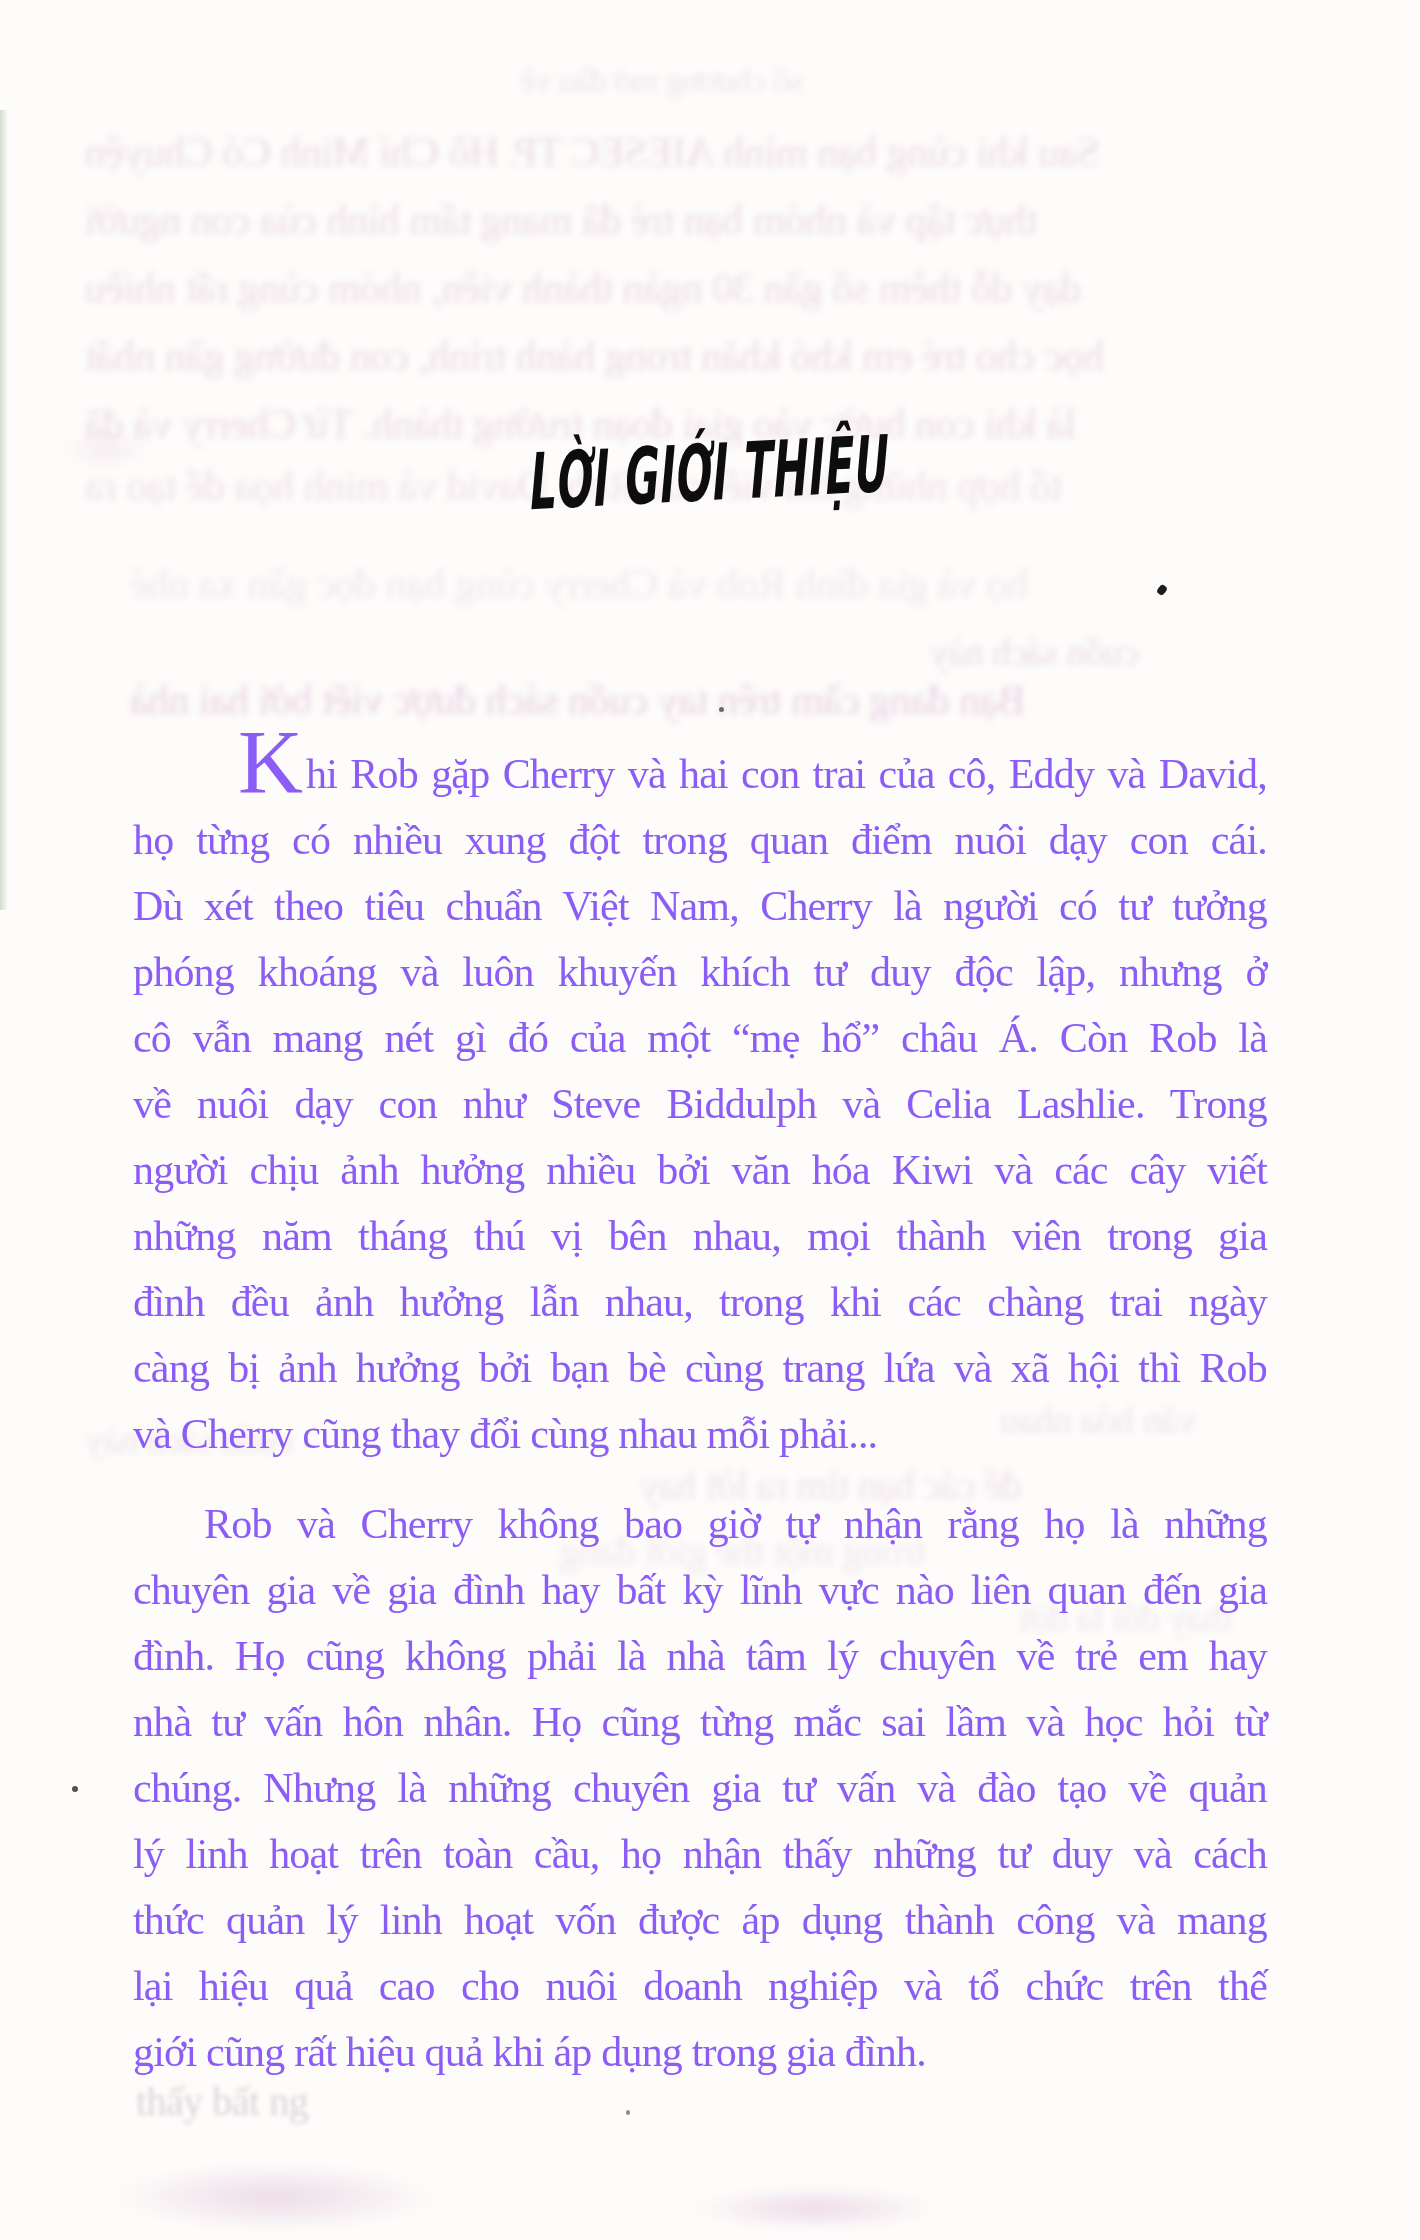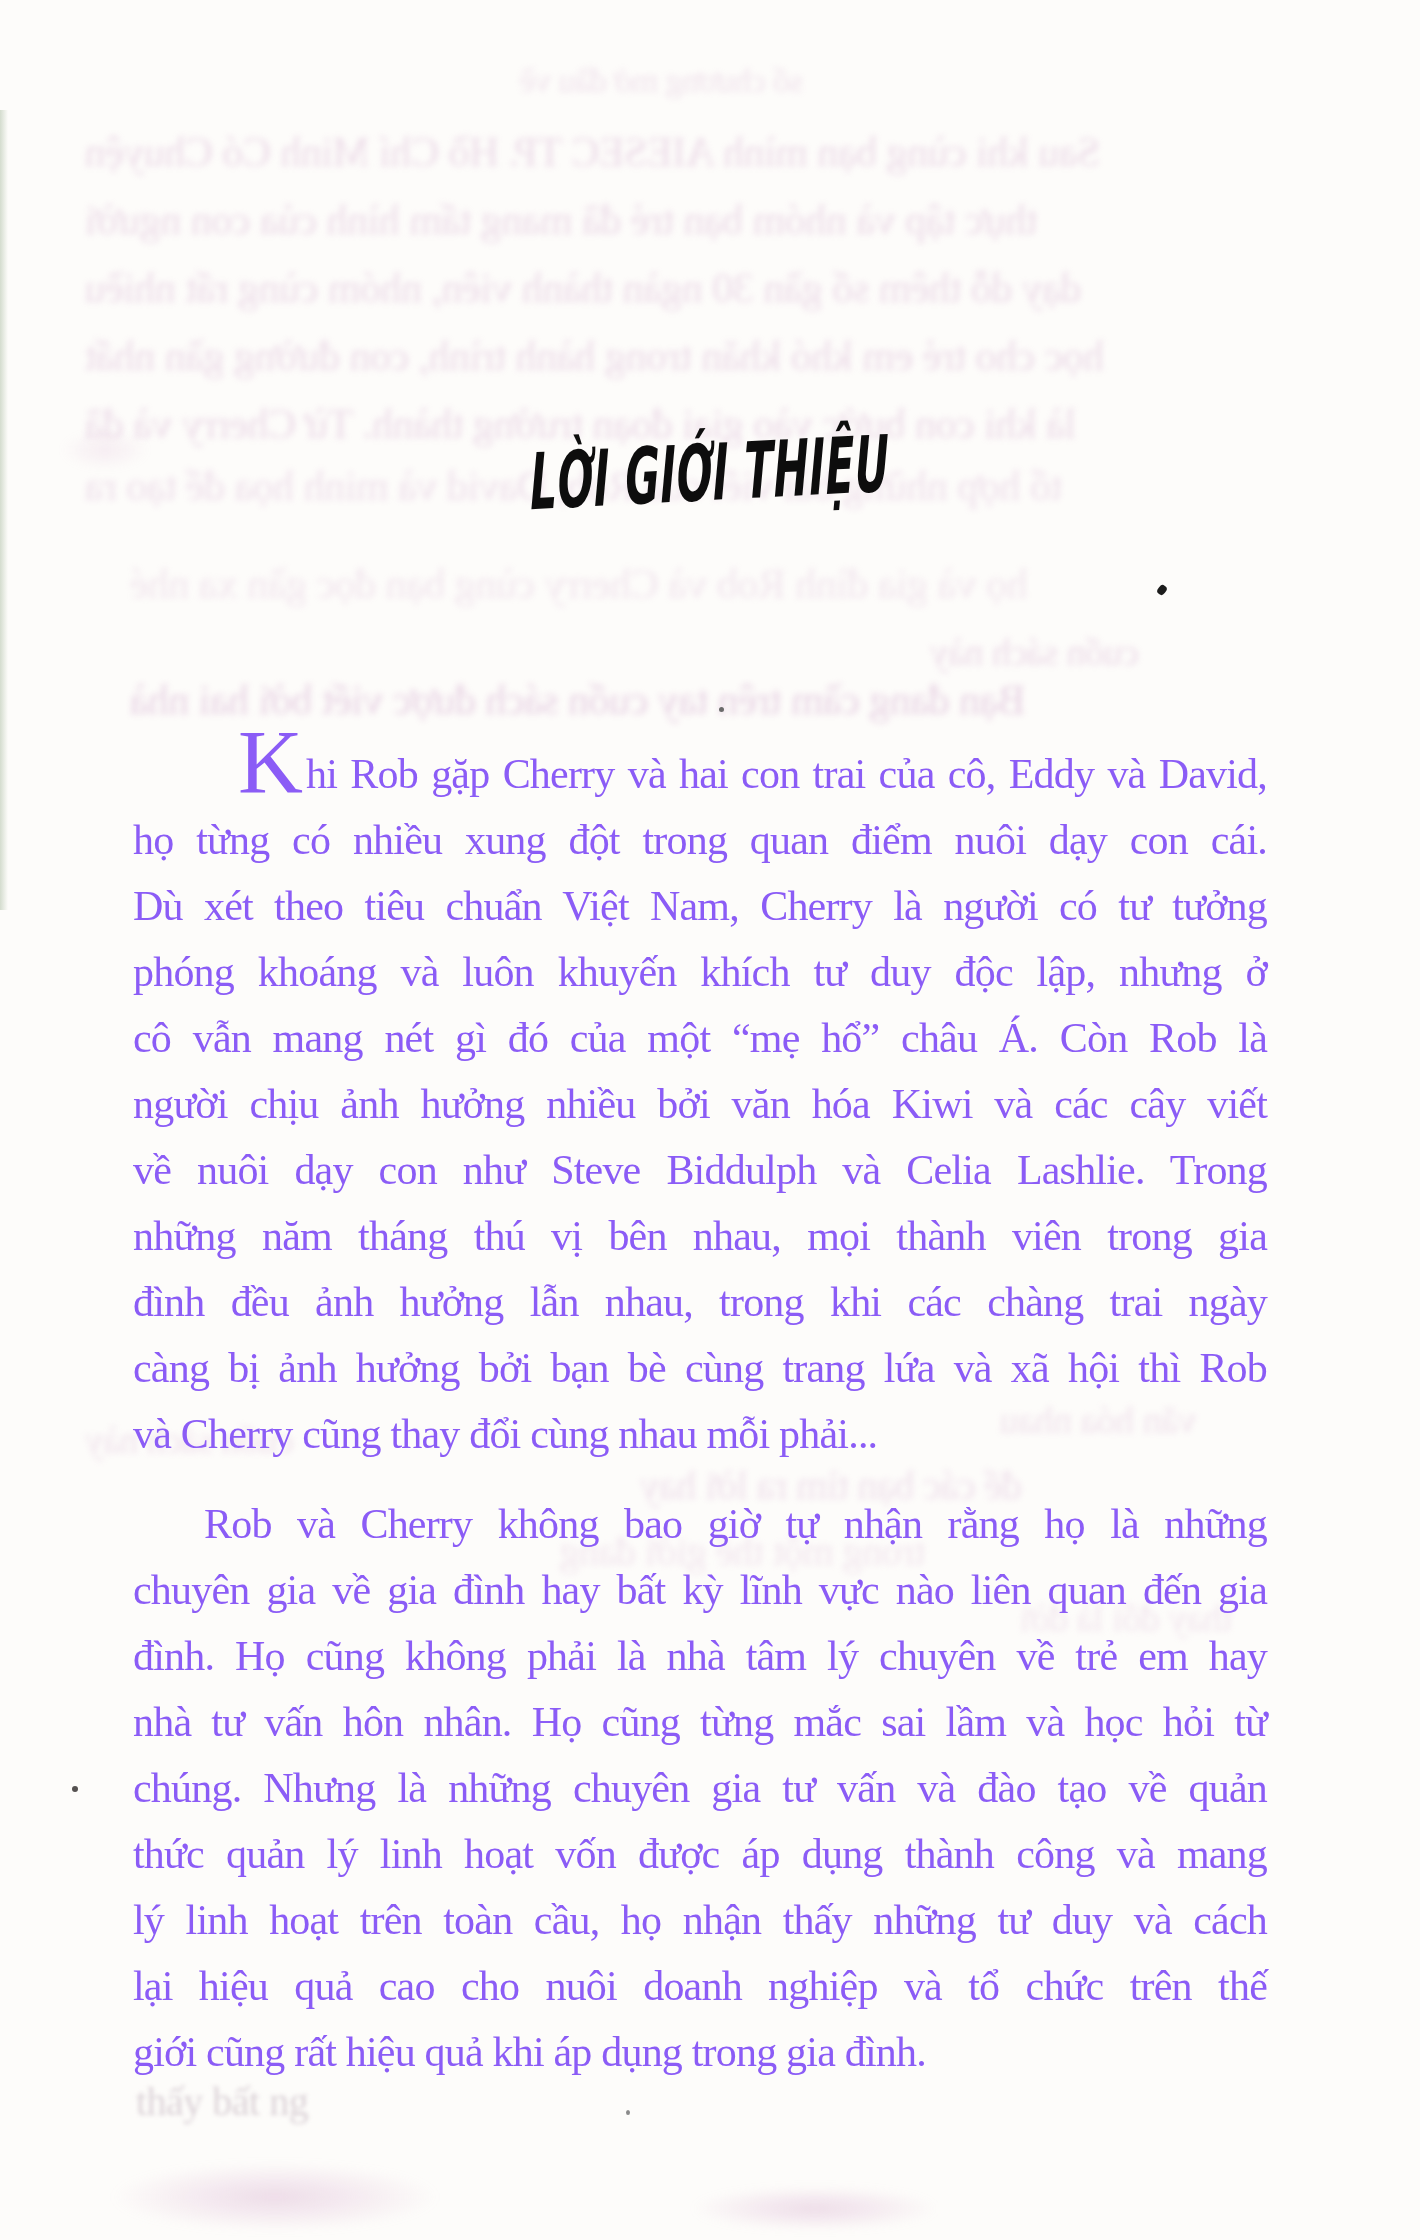--- a/index.html
+++ b/index.html
@@ -154,37 +154,37 @@
 
     <div class="para para1">
       <div class="first-line">
         <span class="dropcap">K</span><span>hi Rob gặp Cherry và hai con trai của cô, Eddy và David,</span>
       </div>
       <div>
           <div class="ln ln-0">họ từng có nhiều xung đột trong quan điểm nuôi dạy con cái.</div>
           <div class="ln ln-1">Dù xét theo tiêu chuẩn Việt Nam, Cherry là người có tư tưởng</div>
           <div class="ln ln-2">phóng khoáng và luôn khuyến khích tư duy độc lập, nhưng ở</div>
           <div class="ln ln-3">cô vẫn mang nét gì đó của một “mẹ hổ” châu Á. Còn Rob là</div>
+          <div class="ln ln-5">về nuôi dạy con như Steve Biddulph và Celia Lashlie. Trong</div>
           <div class="ln ln-4">người chịu ảnh hưởng nhiều bởi văn hóa Kiwi và các cây viết</div>
-          <div class="ln ln-5">về nuôi dạy con như Steve Biddulph và Celia Lashlie. Trong</div>
           <div class="ln ln-6">những năm tháng thú vị bên nhau, mọi thành viên trong gia</div>
           <div class="ln ln-7">đình đều ảnh hưởng lẫn nhau, trong khi các chàng trai ngày</div>
           <div class="ln ln-8">càng bị ảnh hưởng bởi bạn bè cùng trang lứa và xã hội thì Rob</div>
           <div class="ln ln-9 last">và Cherry cũng thay đổi cùng nhau mỗi phải...</div>
         </div>
     </div>
 
     <div class="para para2">
         <div class="ln ln-0">Rob và Cherry không bao giờ tự nhận rằng họ là những</div>
         <div class="ln ln-1">chuyên gia về gia đình hay bất kỳ lĩnh vực nào liên quan đến gia</div>
         <div class="ln ln-2">đình. Họ cũng không phải là nhà tâm lý chuyên về trẻ em hay</div>
         <div class="ln ln-3">nhà tư vấn hôn nhân. Họ cũng từng mắc sai lầm và học hỏi từ</div>
         <div class="ln ln-4">chúng. Nhưng là những chuyên gia tư vấn và đào tạo về quản</div>
+        <div class="ln ln-5">lý linh hoạt trên toàn cầu, họ nhận thấy những tư duy và cách</div>
         <div class="ln ln-6">thức quản lý linh hoạt vốn được áp dụng thành công và mang</div>
-        <div class="ln ln-5">lý linh hoạt trên toàn cầu, họ nhận thấy những tư duy và cách</div>
         <div class="ln ln-7">lại hiệu quả cao cho nuôi doanh nghiệp và tổ chức trên thế</div>
         <div class="ln ln-8 last">giới cũng rất hiệu quả khi áp dụng trong gia đình.</div>
       </div>
 
   </div>
 
   <div class="speck speck-1"></div>
   <div class="speck speck-2"></div>
   <div class="speck speck-3"></div>
   <div class="speck speck-4"></div>

